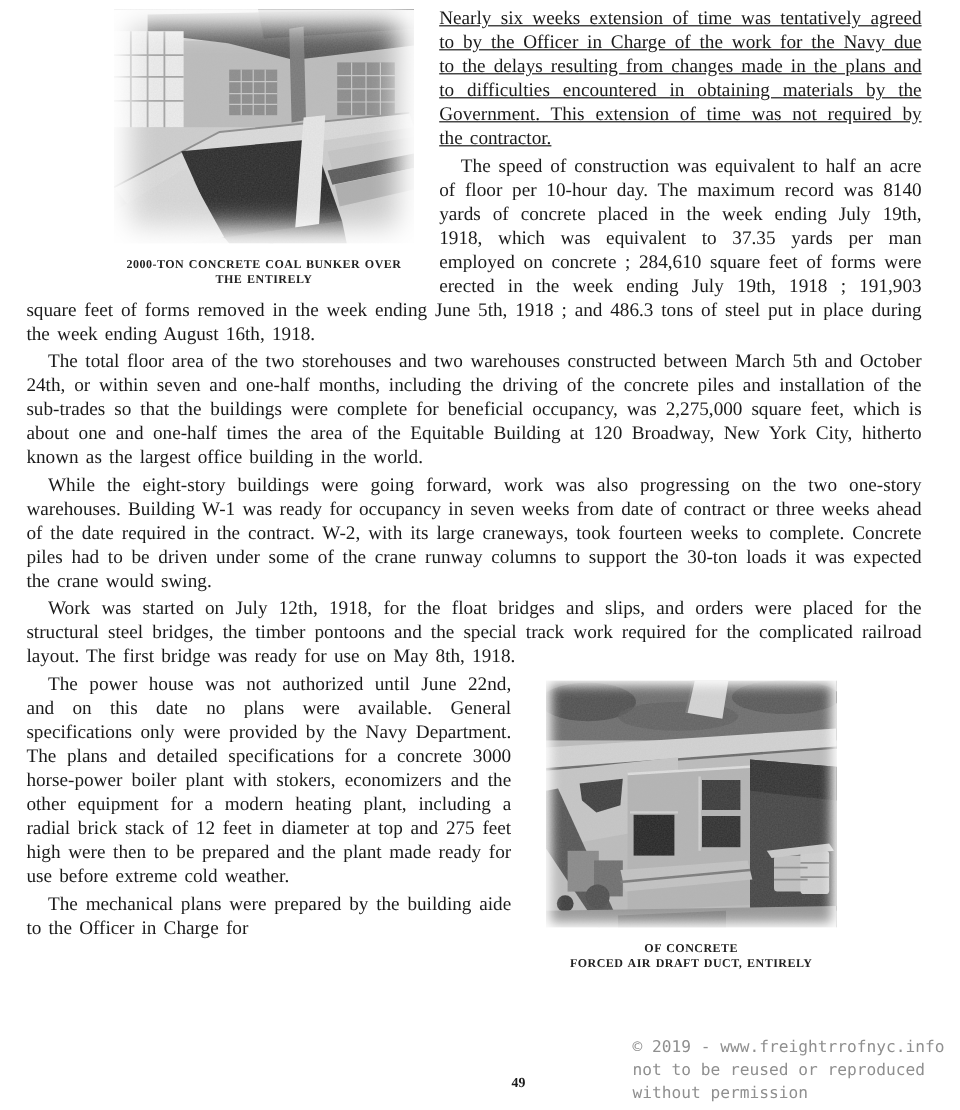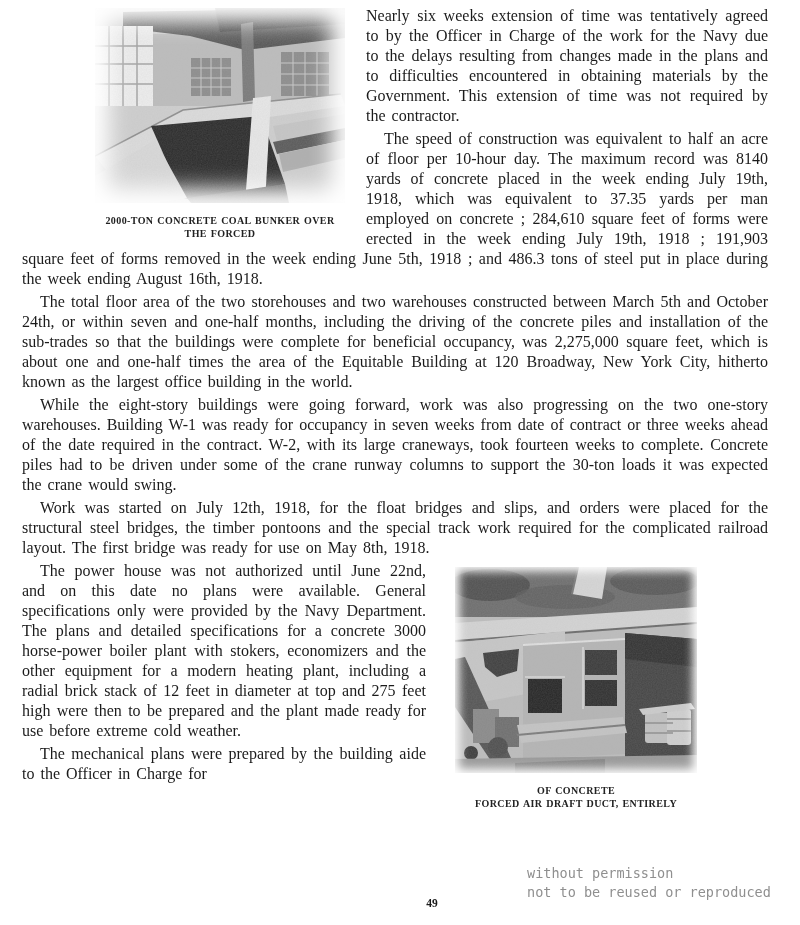--- a/index.html
+++ b/index.html
@@ -7,21 +7,21 @@
     width:800px;height:925px;position:relative;background:#ffffff;overflow:hidden;
     font-family:"Liberation Serif","DejaVu Serif",serif;color:#1b1b1b;
   }
   .content{
     padding:6px 32px 0 22px;
     text-align:justify;
     font-size:16px;line-height:20px;word-spacing:2px;
     hyphens:auto;
   }
   .content p{margin:0 0 3px 0;text-indent:18px;}
-  .content p.no-indent{text-indent:0;}
+  .content p.no-indent{text-indent:0;text-decoration:underline;}
   figure{margin:0;padding:0;}
   figure.fig-left{float:left;width:332px;margin:2px 12px 6px 0;}
   figure.fig-right{float:right;width:328px;margin:6px 0 4px 14px;}
   .photo-frame{position:relative;}
   .fig-left .photo-frame{width:250px;height:195px;margin-left:73px;}
   .fig-right .photo-frame{width:242px;height:206px;margin-left:15px;}
   .photo-frame svg{display:block;}
   .fig-left .photo-frame::after{content:"";position:absolute;inset:0;box-shadow:inset 0 0 22px 14px #ffffff;pointer-events:none;}
   .fig-right .photo-frame::after{content:"";position:absolute;inset:0;box-shadow:inset 0 0 10px 4px #ffffff;pointer-events:none;}
   figcaption{
@@ -85,21 +85,21 @@
           <polygon points="178,134 250,120 250,132 182,146" fill="#5a5a5a"></polygon>
           <polygon points="184,146 250,132 250,150 188,164" fill="#afafaf"></polygon>
 
           <polygon points="0,168 60,132 92,190 60,195 0,195" fill="#d9d9d9"></polygon>
           <polygon points="92,190 190,176 194,195 96,195" fill="#474747"></polygon>
           <rect width="250" height="195" filter="url(#grain1)" opacity="0.55"></rect>
         </svg>
       </div>
       <figcaption>
         <span class="caption-line">2000-TON CONCRETE COAL BUNKER OVER</span>
-        <span class="caption-line">THE FORCED</span>
+        <span class="caption-line">THE ENTIRELY</span>
       </figcaption>
     </figure>
 
     <p class="no-indent">Nearly six weeks extension of time was tentatively agreed to by the Officer in Charge of the work for the Navy due to the delays resulting from changes made in the plans and to difficulties encountered in obtaining materials by the Government. This extension of time was not required by the contractor.</p>
     <p>The speed of construction was equivalent to half an acre of floor per 10-hour day. The maximum record was 8140 yards of concrete placed in the week ending July 19th, 1918, which was equivalent to 37.35 yards per man employed on concrete ; 284,610 square feet of forms were erected in the week ending July 19th, 1918 ; 191,903 square feet of forms removed in the week ending June 5th, 1918 ; and 486.3 tons of steel put in place during the week ending August 16th, 1918.</p>
     <p>The total floor area of the two storehouses and two warehouses constructed between March 5th and October 24th, or within seven and one-half months, including the driving of the concrete piles and installation of the sub-trades so that the buildings were complete for beneficial occupancy, was 2,275,000 square feet, which is about one and one-half times the area of the Equitable Building at 120 Broadway, New York City, hitherto known as the largest office building in the world.</p>
     <p>While the eight-story buildings were going forward, work was also progressing on the two one-story warehouses. Building W-1 was ready for occupancy in seven weeks from date of contract or three weeks ahead of the date required in the contract. W-2, with its large craneways, took fourteen weeks to complete. Concrete piles had to be driven under some of the crane runway columns to support the 30-ton loads it was expected the crane would swing.</p>
     <p>Work was started on July 12th, 1918, for the float bridges and slips, and orders were placed for the structural steel bridges, the timber pontoons and the special track work required for the complicated railroad layout. The first bridge was ready for use on May 8th, 1918.</p>
 
     <figure class="fig-right">
@@ -160,18 +160,19 @@
         <span class="caption-line">FORCED AIR DRAFT DUCT, ENTIRELY</span>
       </figcaption>
     </figure>
 
     <p>The power house was not authorized until June 22nd, and on this date no plans were available. General specifications only were provided by the Navy Department. The plans and detailed specifications for a concrete 3000 horse-power boiler plant with stokers, economizers and the other equipment for a modern heating plant, including a radial brick stack of 12 feet in diameter at top and 275 feet high were then to be prepared and the plant made ready for use before extreme cold weather.</p>
     <p>The mechanical plans were prepared by the building aide to the Officer in Charge for</p>
 
   </div>
 
   <div class="watermark">
+    <div>© 2019 - www.freightrrofnyc.info</div>
+    <div>not to be reused or reproduced</div>
     <div>without permission</div>
-    <div>not to be reused or reproduced</div>
   </div>
 
   <div class="page-number">49</div>
 </div>
 
 </body></html>

